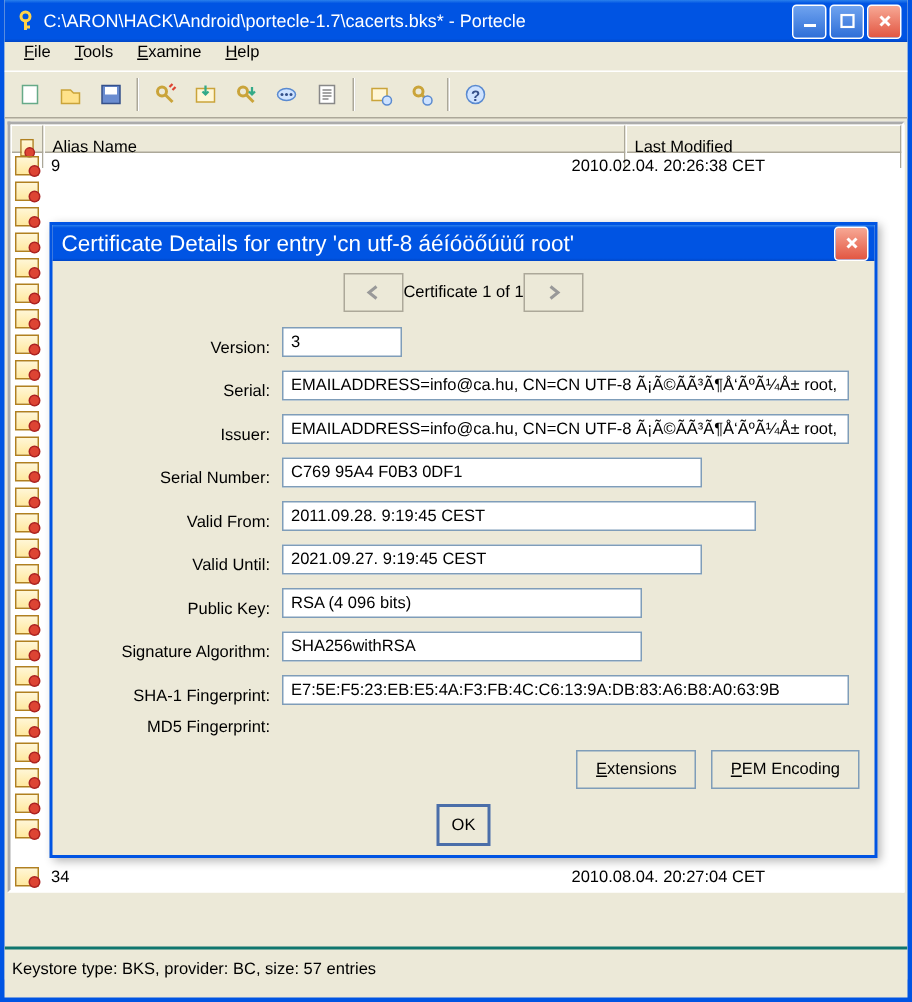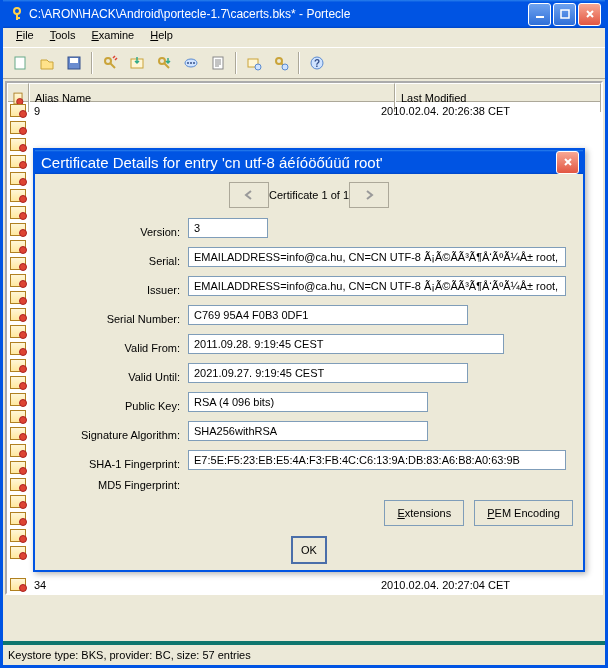--- a/index.html
+++ b/index.html
@@ -19,30 +19,30 @@
   
   .toolbar{height:30px;border-top:1px solid #fff;border-bottom:1px solid #aca899;display:flex;align-items:center;padding:0 4px;gap:1px;background:#ece9d8}
   .tool-sep{width:1px;height:22px;background:#aca899;margin:0 3px;border-right:1px solid #fff}
   .tool-btn{width:24px;height:24px;border:1px solid #ece9d8;display:flex;align-items:center;justify-content:center;cursor:default}
   
   .table-wrap{border:2px inset #fff;margin:2px;background:#fff;height:510px;overflow:hidden;position:relative}
   .thead{display:flex;background:#ece9d8;border-bottom:1px solid #aca899;height:18px}
   .th{border-right:1px solid #aca899;border-top:1px solid #fff;border-left:1px solid #fff;padding:14px 5px;display:flex;align-items:center;box-sizing:border-box}
   .th-icon{width:22px}
   .th-name{flex:1}
-  .th-mod{width:206px}
+  .th-mod{width:184px}
   .tr{display:flex;height:17px;align-items:center}
   .tr.sel{background:#e0ecff}
   .td-icon{width:22px;display:flex;align-items:center;justify-content:center}
   .td-name{flex:1;padding:0 5px;white-space:nowrap;overflow:hidden}
   .td-mod{width:215px;padding:0 5px;white-space:nowrap}
   .cert-ico{width:14px;height:11px;border:1px solid #b08020;background:linear-gradient(#fff6d6,#ffe9a0);position:relative}
   .cert-ico:after{content:"";position:absolute;right:-2px;bottom:-2px;width:6px;height:6px;background:#d43;border:1px solid #a22;border-radius:50%}
   
-  .statusbar{position:absolute;left:0;right:0;bottom:0;height:18px;border-top:4px solid #0f766e;padding:1px 5px;background:#ece9d8;display:flex;align-items:center}
+  .statusbar{position:absolute;left:0;right:0;bottom:12px;height:18px;border-top:2px solid #0f766e;padding:1px 5px;background:#ece9d8;display:flex;align-items:flex-end}
   
   .dialog{position:absolute;left:30px;top:148px;width:548px;border:2px solid #0054e3;background:#ece9d8;box-shadow:2px 2px 6px rgba(0,0,0,0.3)}
   .dialog .titlebar{height:24px;font-size:15px}
   .d-body{padding:8px 10px 6px}
   .nav-row{display:flex;justify-content:center;align-items:center;margin-bottom:10px}
   .nav-btn{width:38px;height:24px;border:1px solid #aca899;background:#ece9d8;display:flex;align-items:center;justify-content:center;color:#888}
   .field-row{display:flex;align-items:flex-end;margin-bottom:9px}
   .f-label{width:135px;text-align:right;padding-right:8px}
   .f-input{flex:0 0 auto;height:20px;border:1px solid #7f9db9;background:#fff;padding:1px 5px;display:flex;align-items:center;overflow:hidden;white-space:nowrap;box-sizing:border-box}
   .btn-row{display:flex;justify-content:flex-end;gap:10px;margin:5px 0 10px}
@@ -364,21 +364,21 @@
           </div>
           <div class="td-name"></div>
           <div class="td-mod"></div>
         </div>
       </div>
     <div class="tr" style="position:absolute;bottom:0;left:0;right:0">
       <div class="td-icon">
           <span class="cert-ico"></span>
         </div>
       <div class="td-name">34</div>
-      <div class="td-mod">2010.02.04. 20:27:04 CET</div>
+      <div class="td-mod">2010.08.04. 20:27:04 CET</div>
     </div>
   </div>
 
   <div class="statusbar">
     <span>Keystore type: BKS, provider: BC, size: 57 entries</span>
   </div>
 
   <div class="dialog">
     <div class="titlebar">
       <span class="title-text">Certificate Details for entry 'cn utf-8 áéíóöőúüű root'</span>

